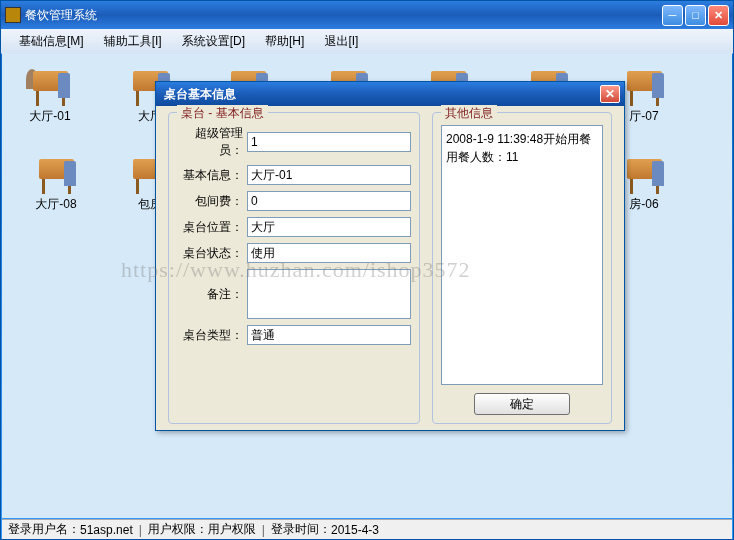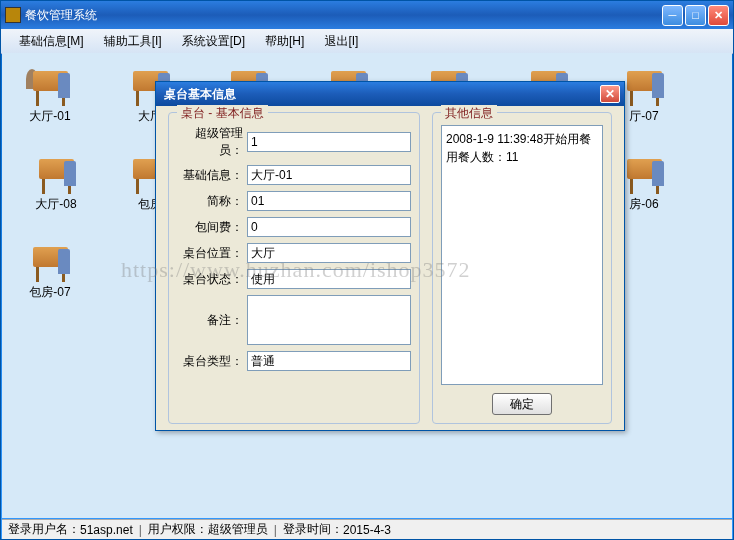--- a/index.html
+++ b/index.html
@@ -41,21 +41,21 @@
 .fieldset-left { flex: 1; }
 .fieldset-right { width: 180px; display: flex; flex-direction: column; }
 .fieldset .legend { position: absolute; top: -8px; left: 8px; background: #ece9d8; padding: 0 4px; color: #7f1d1d; font-size: 12px; }
 
 .form-row { display: flex; align-items: center; margin-bottom: 6px; }
 .form-row .lbl { width: 70px; text-align: right; padding-right: 4px; font-size: 12px; }
 .form-row input[type="text"], .form-row select { flex: 1; height: 20px; border: 1px solid #7f9db9; padding: 0 3px; font-size: 12px; font-family: inherit; background: #fff; }
 .form-row textarea { flex: 1; height: 50px; border: 1px solid #7f9db9; padding: 2px 3px; font-size: 12px; resize: none; font-family: inherit; background: #fff; }
 
 .other-info { flex: 1; border: 1px solid #7f9db9; background: #fff; padding: 4px; font-size: 12px; line-height: 1.5; margin-bottom: 8px; }
-.ok-btn { width: 60px; height: 22px; margin: 0 auto; background: linear-gradient(to bottom, #fff, #e0e0e0); border: 1px solid #707070; border-radius: 3px; cursor: pointer; font-size: 12px; display: flex; align-items: center; justify-content: center; }
+.ok-btn { width: 96px; height: 22px; margin: 0 auto; background: linear-gradient(to bottom, #fff, #e0e0e0); border: 1px solid #707070; border-radius: 3px; cursor: pointer; font-size: 12px; display: flex; align-items: center; justify-content: center; }
 
 .statusbar { position: absolute; bottom: 0; left: 1px; right: 1px; height: 20px; background: #f0f0f0; border-top: 1px solid #aaa; display: flex; align-items: center; padding: 0 6px; font-size: 12px; color: #000; }
 .statusbar .sep { margin: 0 6px; color: #666; }
 
 .watermark { position: absolute; left: 120px; top: 256px; font-size: 22px; color: rgba(120,120,120,0.35); font-family: Liberation Serif, serif; letter-spacing: 1px; pointer-events: none; z-index: 50; }
 </style>
 </head>
 <body>
 
 <div class="main-window">
@@ -152,51 +152,39 @@
         <div class="label">包房</div>
       </div>
       <div class="desk-icon" style="left: 612px; top: 96px;">
         <div class="desk-img">
           <div class="desk-table"></div>
           <div class="desk-legs"></div>
           <div class="desk-chair"></div>
         </div>
         <div class="label">房-06</div>
       </div>
-      <div class="desk-icon" style="left: 18px; top: 184px;">
-        <div class="desk-img">
-          <div class="desk-table"></div>
-          <div class="desk-legs"></div>
-          <div class="desk-chair"></div>
-        </div>
-        <div class="label">包房-07</div>
-      </div>
     </div>
 
   <div class="watermark">https://www.huzhan.com/ishop3572</div>
 
   <div class="dialog">
     <div class="dlg-titlebar">
       <div class="dlg-title">桌台基本信息</div>
       <div class="dlg-close">✕</div>
     </div>
     <div class="dlg-body">
       <div class="fieldset fieldset-left">
         <div class="legend">桌台 - 基本信息</div>
         <div class="form-row">
           <div class="lbl">超级管理员：</div>
           <input type="text" value="1" style="">
         </div>
         <div class="form-row">
-          <div class="lbl">基础信息：</div>
+          <div class="lbl">基本信息：</div>
           <input type="text" value="大厅-01" style="">
-        </div>
-        <div class="form-row">
-          <div class="lbl">简称：</div>
-          <input type="text" value="01" style="">
         </div>
         <div class="form-row">
           <div class="lbl">包间费：</div>
           <input type="text" value="0" style="">
         </div>
         <div class="form-row">
           <div class="lbl">桌台位置：</div>
           <input type="text" value="大厅" style="">
         </div>
         <div class="form-row">
@@ -221,18 +209,18 @@
         <div class="ok-btn">确定</div>
       </div>
     </div>
   </div>
 
   <div class="statusbar">
     <span>登录用户名：</span>
     <span>51asp.net</span>
     <span class="sep">|</span>
     <span>用户权限：</span>
-    <span>超级管理员</span>
+    <span>用户权限</span>
     <span class="sep">|</span>
     <span>登录时间：</span>
     <span>2015-4-3</span>
   </div>
 </div>
 
 </body></html>

